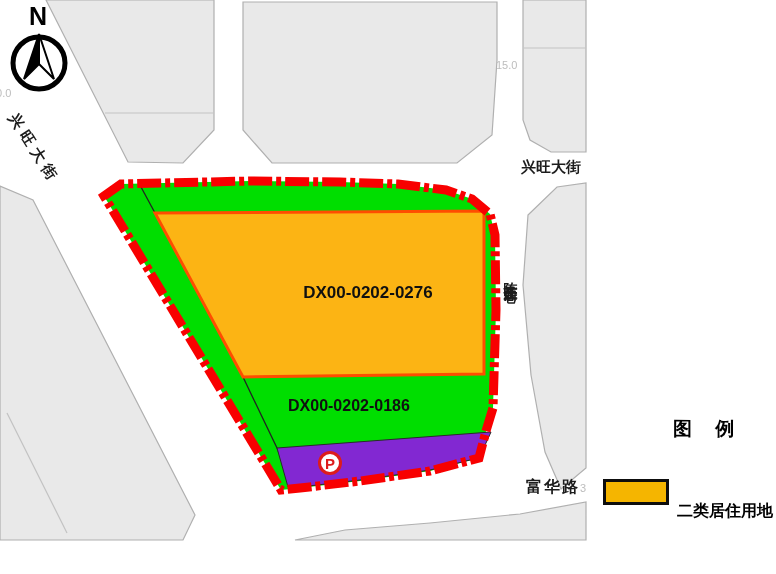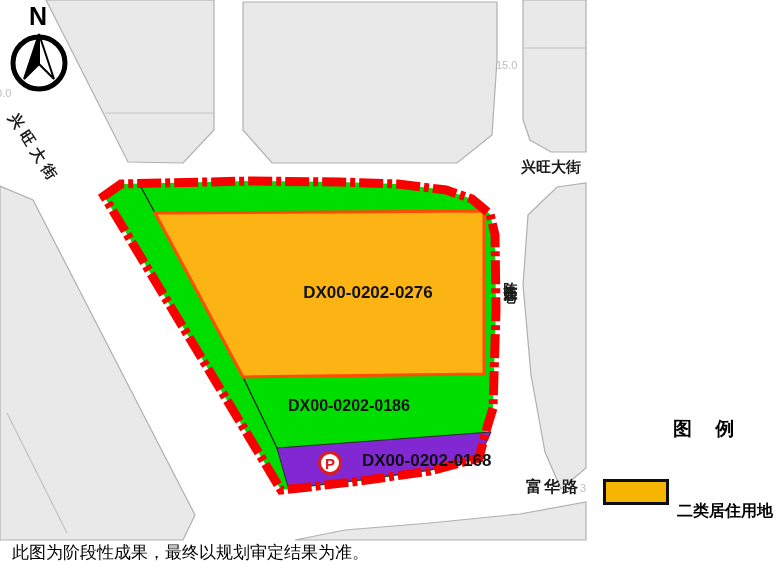--- a/index.html
+++ b/index.html
@@ -80,27 +80,25 @@
   <div class="abs street-label vertical-text" style="left:502px;top:271px;font-size:14px;">陈庄子西巷</div>
 
   <div class="abs street-label" style="left:526px;top:477px;font-size:16px;letter-spacing:2px;">富华路</div>
 
   <div class="abs dim-note" style="left:-10px;top:87px;">30.0</div>
   <div class="abs dim-note" style="left:496px;top:59px;">15.0</div>
   <div class="abs dim-note" style="left:580px;top:482px;">3</div>
 
   <div class="abs parcel-label" style="left:255px;top:283px;width:226px;text-align:center;font-size:17px;">DX00-0202-0276</div>
   <div class="abs parcel-label" style="left:288px;top:397px;font-size:16px;">DX00-0202-0186</div>
-  <div class="abs parcel-label" style="left:362px;top:451px;font-size:17px;">DX00-0202-0168</div>
 
   <div class="abs p-badge" style="left:318px;top:451px;">P</div>
 
   <div class="abs legend-title" style="left:673px;top:416px;">图 例</div>
 
   <div class="legend-row" style="left:603px;top:461px;">
     <div class="legend-swatch orange"></div>
     <div class="legend-label">二类居住用地</div>
   </div>
 
 
-  <div class="abs disclaimer" style="left:12px;top:541px;">此图为阶段性成果，最终以规划审定结果为准。</div>
 
 </div>
 
 </body></html>

